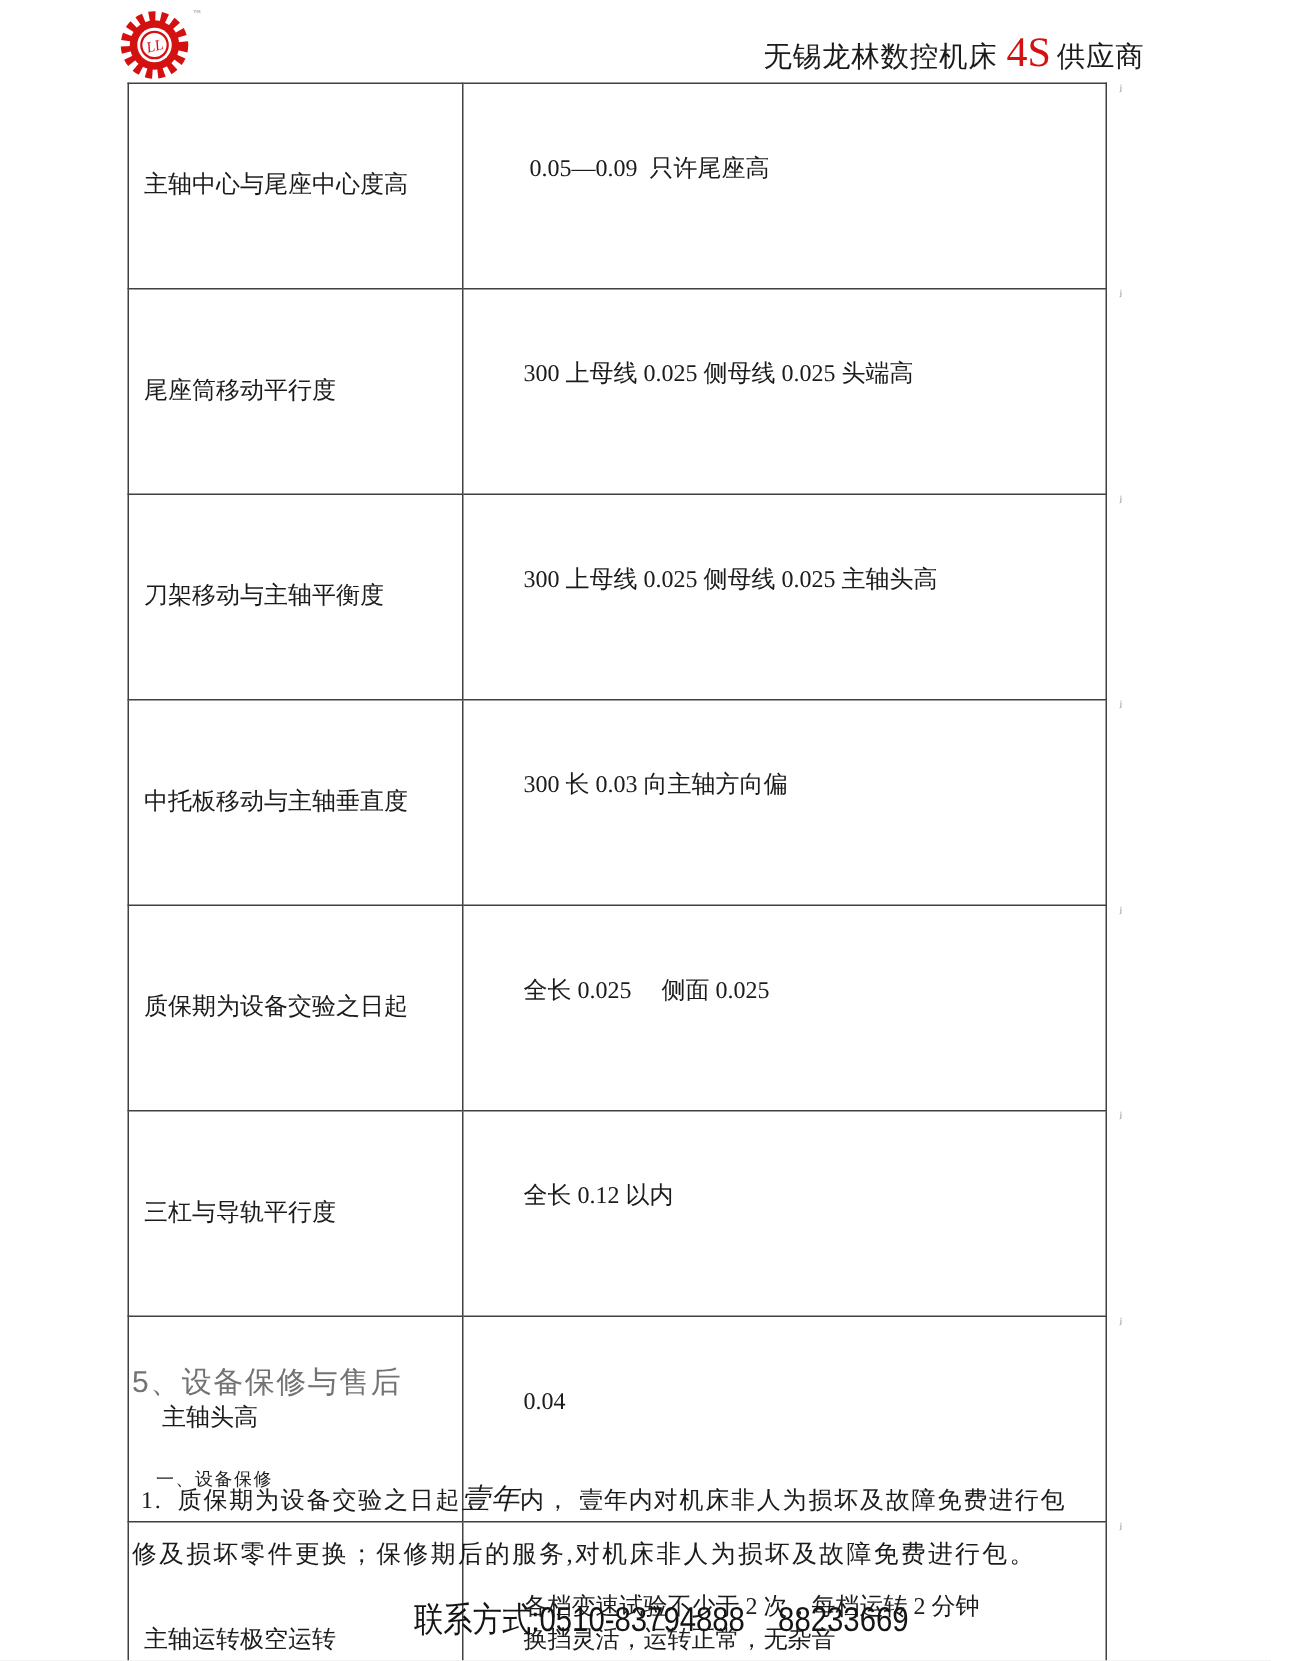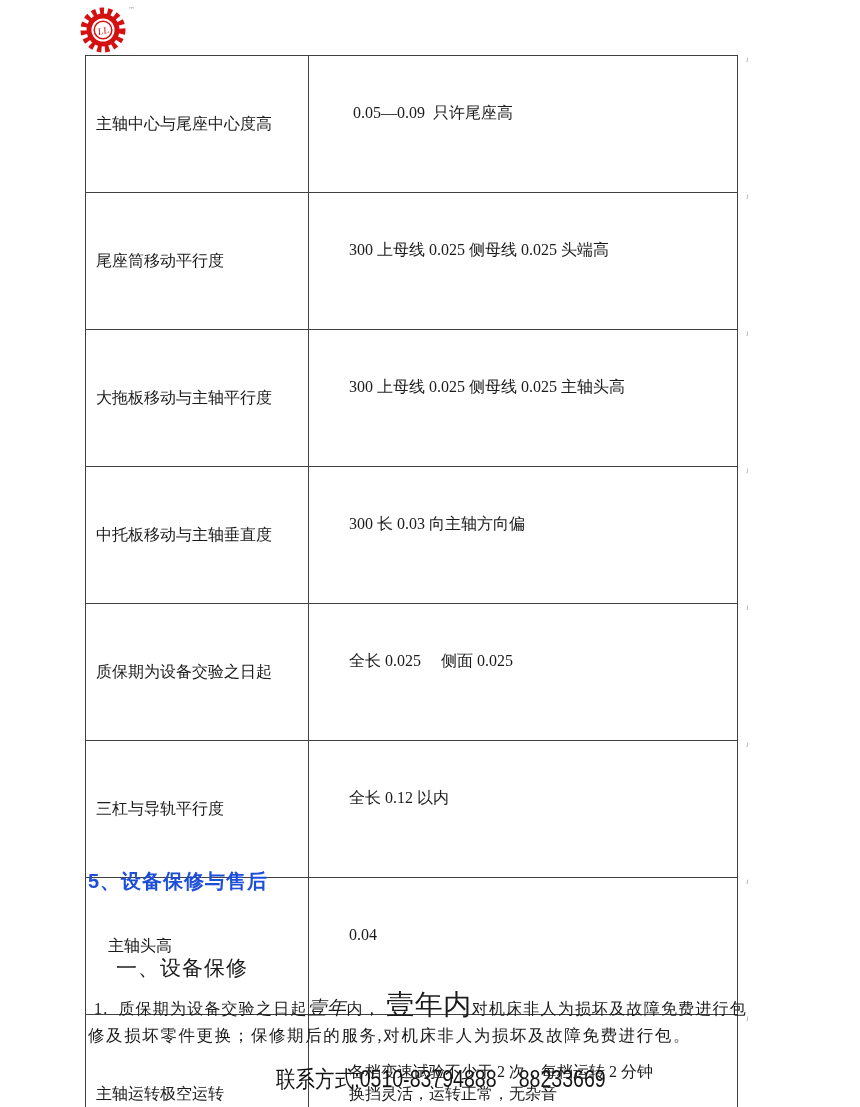--- a/index.html
+++ b/index.html
@@ -38,29 +38,29 @@
   table.spec tr:nth-child(22){height:27px;}
   td.item.indent{padding-left:22px;}
   .vline{white-space:pre-wrap;}
   .row-mark{
     position:absolute; right:-11px; top:0px;
     font-size:9px; color:#8a8a8a; line-height:10px;
     font-family:"DejaVu Sans",sans-serif;
   }
   
   .sec-heading{
-    position:absolute; left:88px; top:868px;
+    position:absolute; left:88px; top:908px;
     font-family:"Liberation Sans","DejaVu Sans",sans-serif;
-    font-weight:bold; font-size:20px; letter-spacing:1px; color:#1d4ed8;
+    font-weight:normal; font-size:20px; letter-spacing:1px; color:#737373;
   }
-  .sub-heading{position:absolute; left:104px; top:954px; font-size:21px; letter-spacing:1px;margin-left:12px;}
+  .sub-heading{position:absolute; left:104px; top:978px; font-size:12px; letter-spacing:1px;}
   .para-line1{position:absolute; left:94px; top:986px; font-size:16px; letter-spacing:1.2px; white-space:nowrap;}
   .para-line1 .num{margin-right:10px;}
   .big1{font-size:19px; letter-spacing:0.5px;font-style:italic;}
-  .big2{font-size:28px; letter-spacing:0.5px;}
+  .big2{font-size:16px; letter-spacing:0.5px;}
   .para-line2{position:absolute; left:88px; top:1025px; font-size:16.5px; letter-spacing:1.6px; white-space:nowrap;}
   
   .footer-contact{
     position:absolute; left:276px; top:1064px; white-space:nowrap;
     font-family:"Liberation Sans","DejaVu Sans",sans-serif;
     font-size:23px; color:#141414;
     transform:scaleX(0.85); transform-origin:left top;
   }
   .footer-contact .gap{display:inline-block; width:26px;}
   .footer-page{position:absolute; left:654px; top:1127px; font-size:14px; letter-spacing:1px; white-space:nowrap;}
@@ -76,20 +76,25 @@
         <circle r="19" fill="none" stroke="#d41111" stroke-width="7" stroke-dasharray="4.2 3.6"></circle>
         <circle r="16.5" fill="#d41111"></circle>
         <circle r="11.5" fill="#ffffff"></circle>
         <circle r="8.8" fill="none" stroke="#d41111" stroke-width="1.5"></circle>
         <text x="0" y="4" text-anchor="middle" font-size="10" font-style="italic" font-family="Liberation Serif, serif" fill="#d41111" transform="rotate(-14)">LL</text>
       </g>
       <text x="52" y="9" font-size="7" fill="#9a9a9a" font-family="DejaVu Sans, sans-serif">™</text>
     </svg>
   </div>
 
+  <div class="brand">
+    <span class="brand-name">无锡龙林数控机床</span>
+    <span class="brand-4s">4S</span>
+    <span class="brand-suffix">供应商</span>
+  </div>
 
   <div class="table-wrap">
     <table class="spec">
       <colgroup>
           <col style="width:223px">
           <col style="width:429px">
         </colgroup>
       <tbody>
     <tr>
       <td class="item">主轴中心与尾座中心度高</td>
@@ -101,21 +106,21 @@
 
     <tr>
       <td class="item">尾座筒移动平行度</td>
       <td class="val">
         <div><div class="vline">300 上母线 0.025 侧母线 0.025 头端高</div></div>
         <span class="row-mark">ʲ</span>
       </td>
     </tr>
 
     <tr>
-      <td class="item">大拖板移动与主轴平行度</td>
+      <td class="item">刀架移动与主轴平衡度</td>
       <td class="val">
         <div><div class="vline">300 上母线 0.025 侧母线 0.025 主轴头高</div></div>
         <span class="row-mark">ʲ</span>
       </td>
     </tr>
 
     <tr>
       <td class="item">中托板移动与主轴垂直度</td>
       <td class="val">
         <div><div class="vline">300 长 0.03 向主轴方向偏</div></div>

